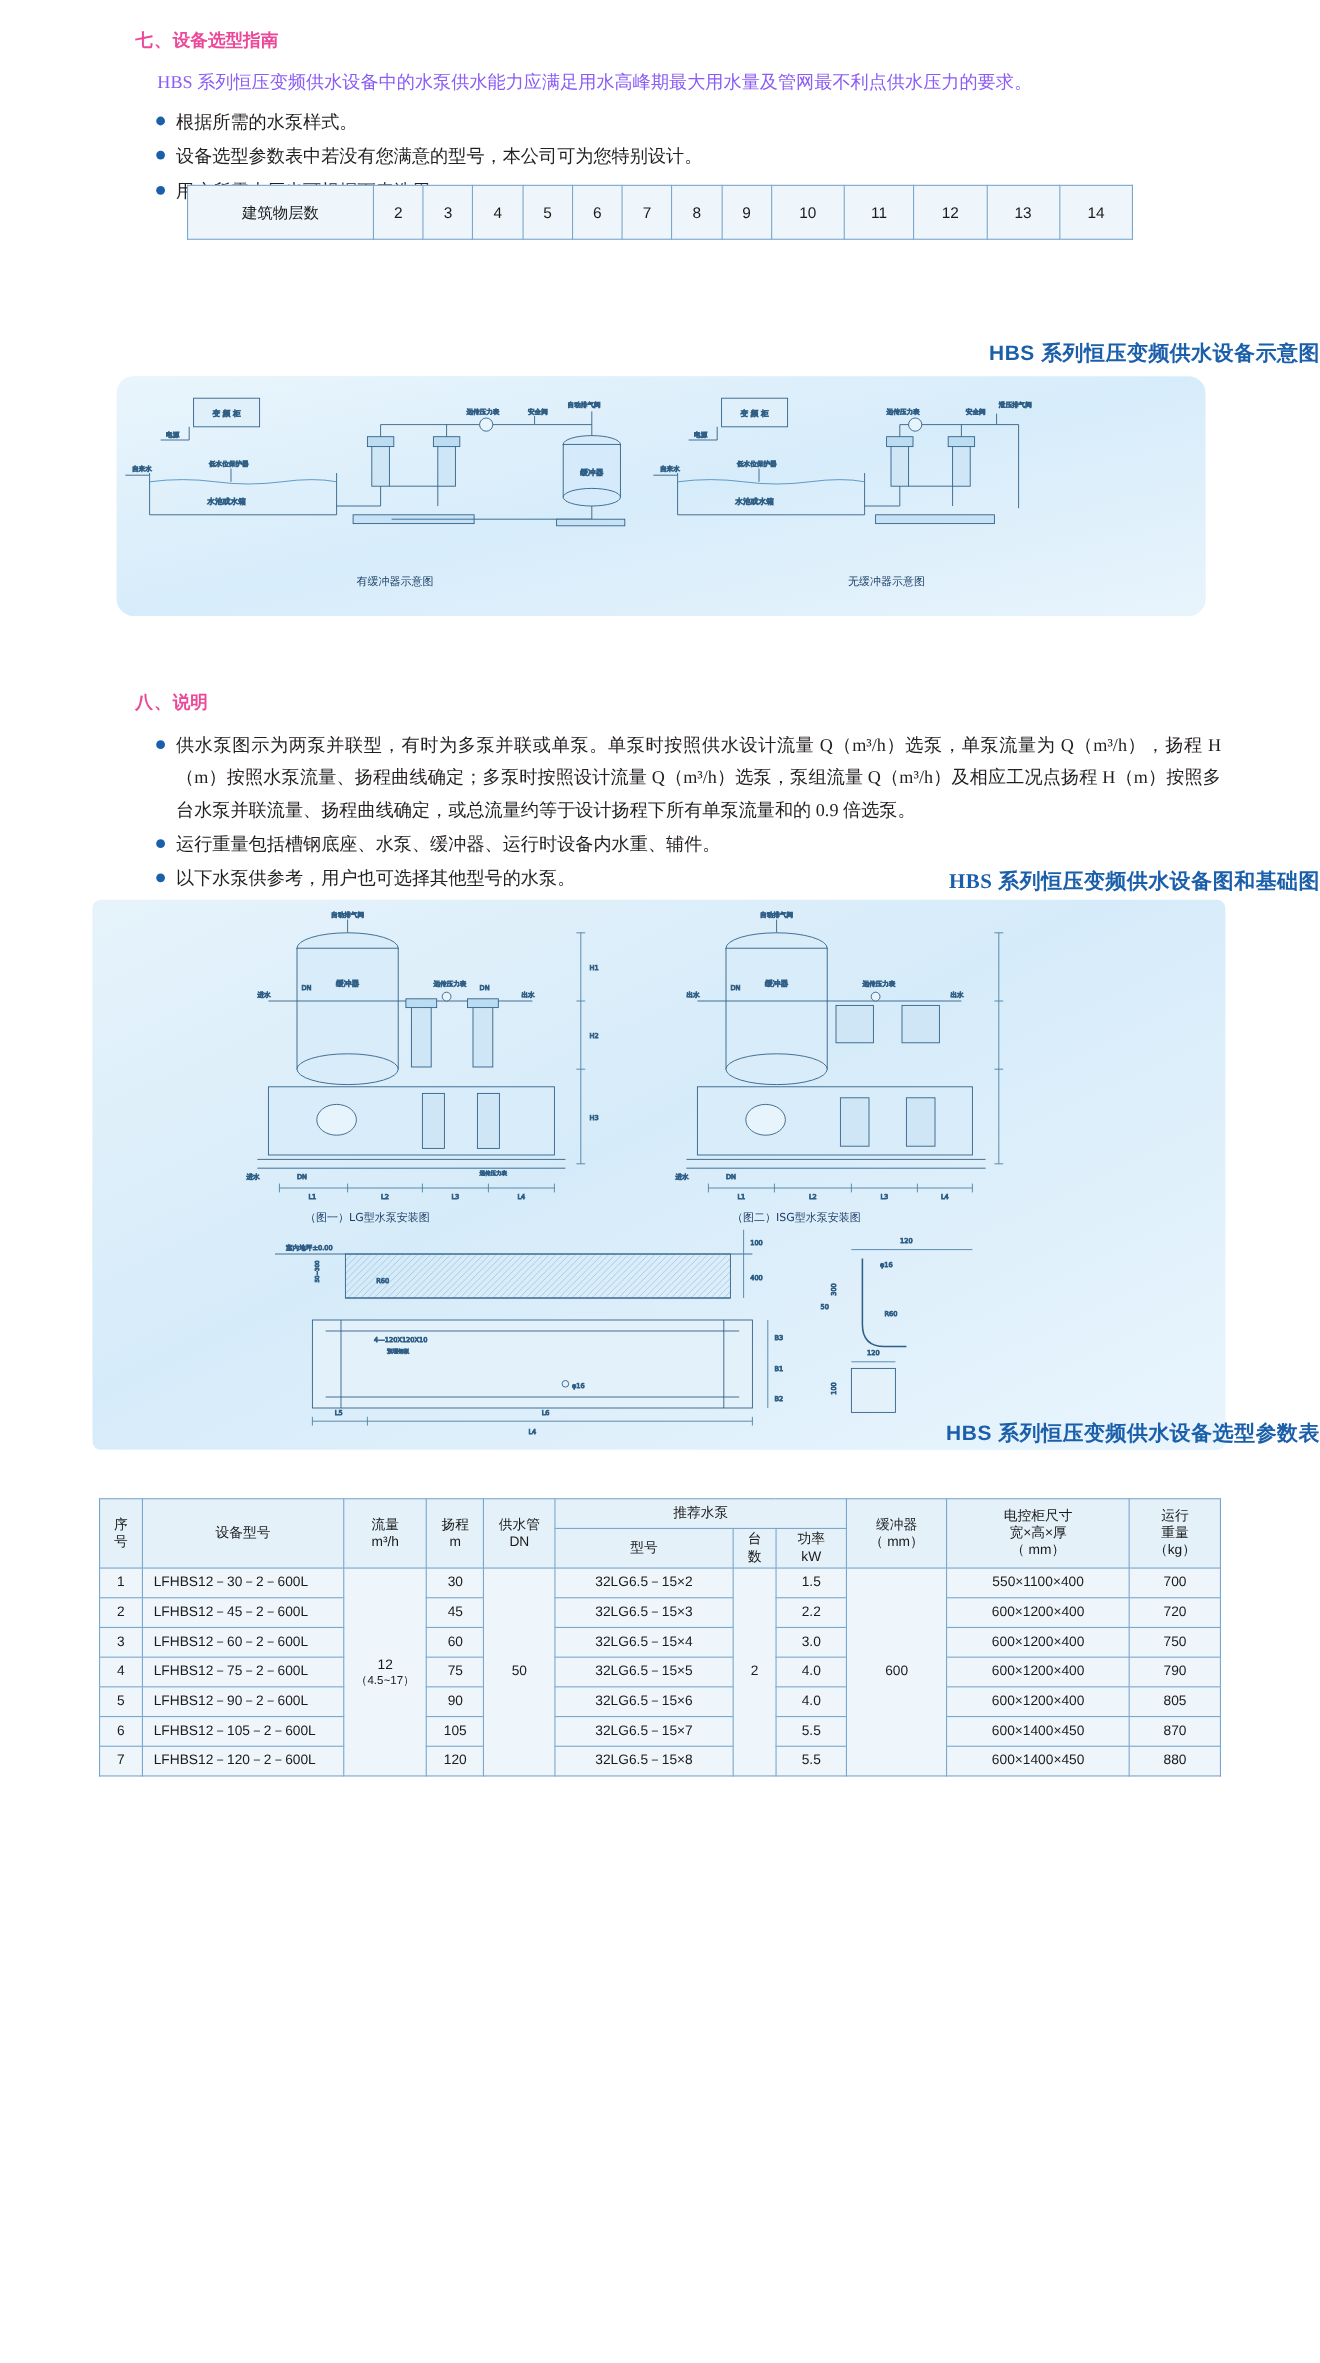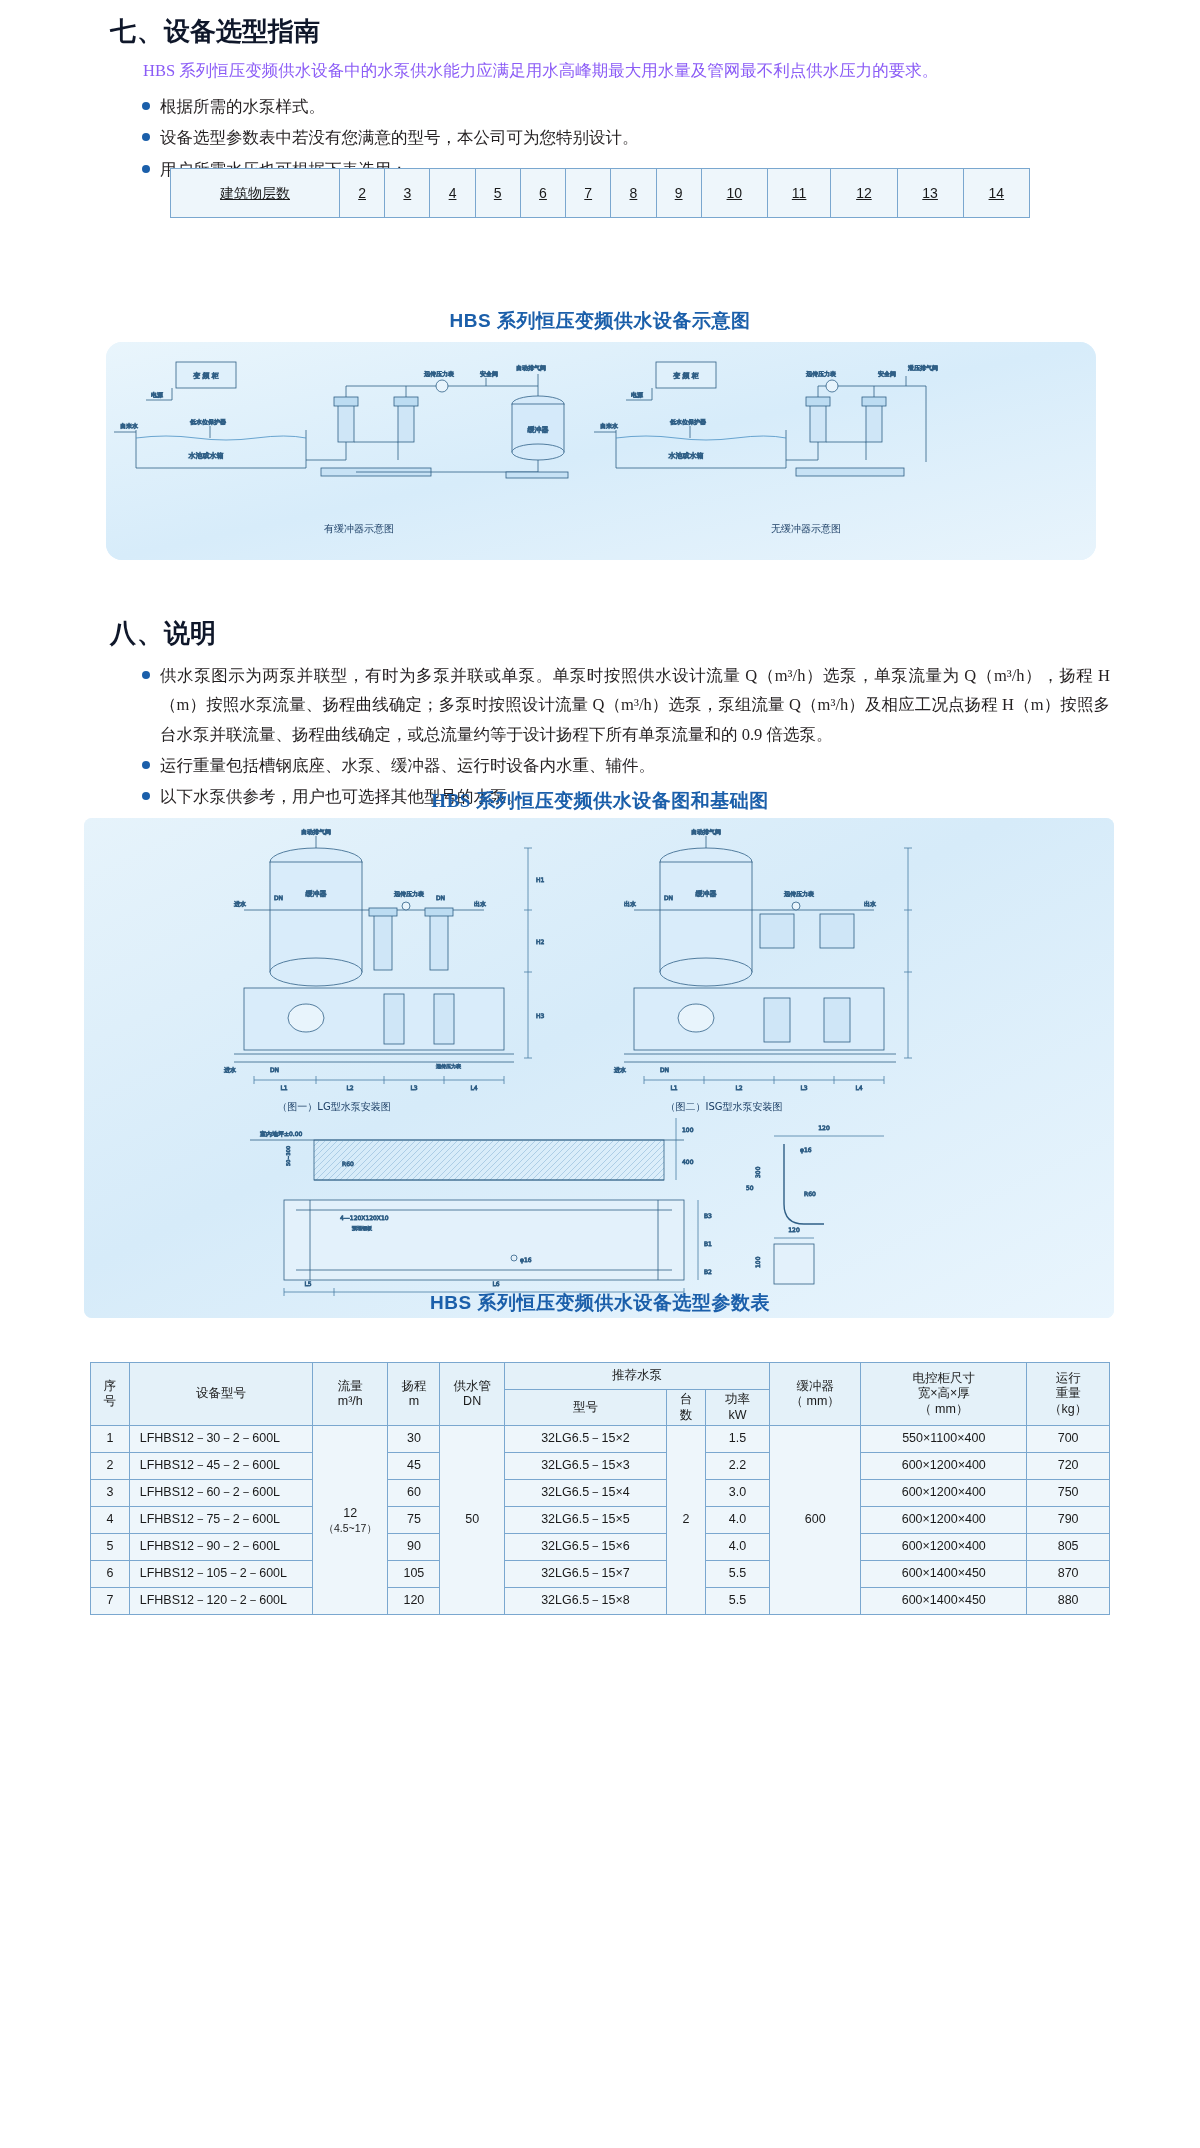--- a/index.html
+++ b/index.html
@@ -11,25 +11,25 @@
   }
   .page{
     position:relative;
     width:1200px;
     min-height:2148px;
     padding:0;
     box-sizing:border-box;
   }
   
   .sec-heading{
-    color:#0f172a;
+    color:#ec4899;
     font-family:"Liberation Sans","DejaVu Sans",sans-serif;
     font-weight:bold;
-    font-size:26px;
-    margin:0;
+    font-size:16px;
+    margin:13px;
     padding:0;
   }
   .sec-heading .num{letter-spacing:1px;}
   .para{
     font-size:16.5px;
     line-height:1.75;
     color:#8b5cf6;
     text-align:justify;
   }
   .indent{text-indent:2em;}
@@ -48,21 +48,21 @@
   }
   ul.bullets li:before{
     content:"";
     position:absolute;
     left:4px;top:10px;
     width:8px;height:8px;
     border-radius:50%;
     background:#1b5faa;
   }
   .center-title{
-    text-align:center;
+    text-align:right;
     color:#1b5faa;
     font-family:"Liberation Sans","DejaVu Sans",sans-serif;
     font-weight:bold;
     font-size:19px;
     letter-spacing:.5px;
   }
   
   table.grid{
     border-collapse:collapse;
     font-size:14px;
@@ -73,21 +73,21 @@
     text-align:center;
     vertical-align:middle;
     font-weight:normal;
     color:#1a1a1a;
   }
   #pressure-table{
     width:860px;
     margin:0 auto;
     background:#eef6fb;
   }
-  #pressure-table td{height:44px;padding:2px 4px;text-decoration:underline;}
+  #pressure-table td{height:44px;padding:2px 4px;}
   #pressure-table td.rowhead{width:160px;line-height:1.45;}
   
   .diagram{
     position:relative;
     margin:0 auto;
     background:linear-gradient(160deg,#eaf4fb 0%,#dceefa 35%,#eaf6fd 70%,#e4f1fb 100%);
     border-radius:16px;
     overflow:hidden;
   }
   .diagram svg{display:block;}

